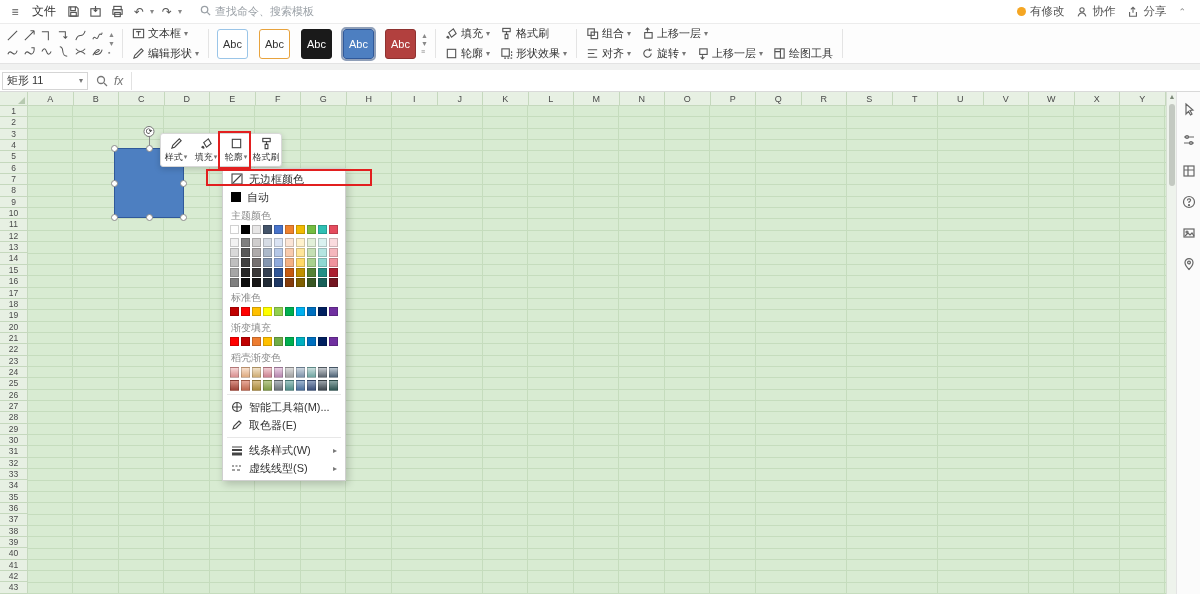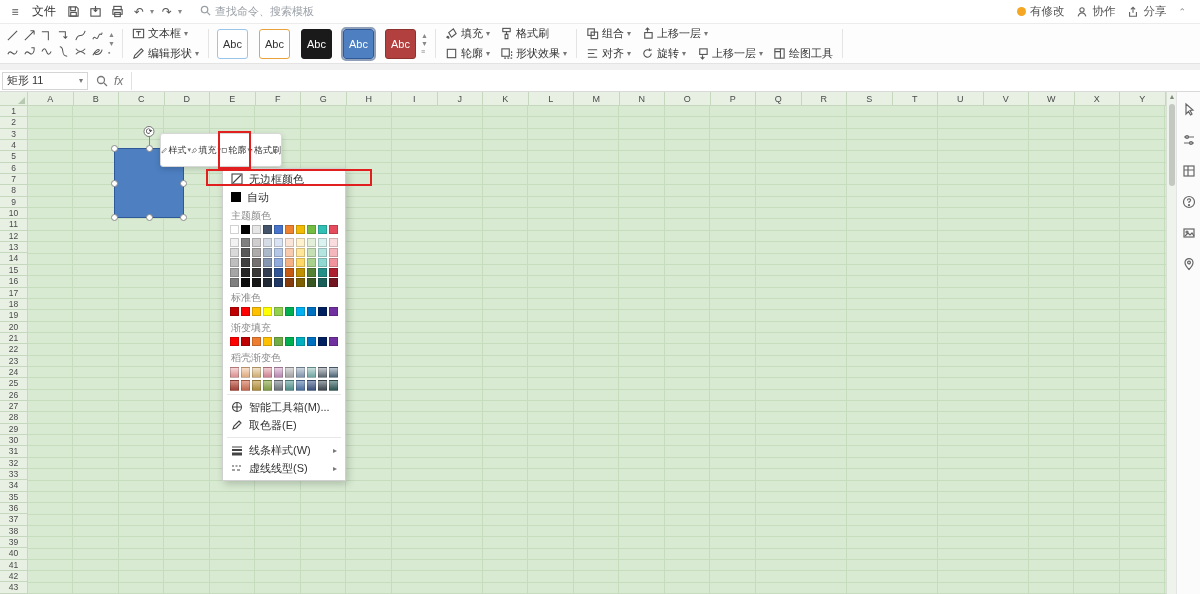--- a/index.html
+++ b/index.html
@@ -71,21 +71,21 @@
       var(--grid-bg);}
 
   
   .shape{position:absolute;left:114px;top:56px;width:70px;height:70px;background:#4d7fc1;border:1.5px solid #30599a;z-index:3;}
   .handle{position:absolute;width:7px;height:7px;border-radius:50%;background:#fff;border:1px solid #8b8b8b;z-index:4;}
   .rot-line{position:absolute;left:50%;top:-13px;width:1px;height:13px;background:#8b8b8b;}
   .rot-handle{position:absolute;left:50%;top:-23px;transform:translateX(-50%);width:11px;height:11px;border-radius:50%;background:#fff;border:1px solid #777;font-size:8px;line-height:10px;text-align:center;color:#333;z-index:4;}
 
   
   .float-tb{position:absolute;left:160px;top:41px;width:122px;height:34px;background:#fff;border:1px solid #d8d8d8;border-radius:3px;box-shadow:0 2px 6px rgba(0,0,0,.18);display:flex;z-index:6;}
-  .ft-btn{width:30px;display:flex;align-items:center;justify-content:center;gap:1px;font-size:9px;color:#333;}
+  .ft-btn{width:30px;display:flex;flex-direction:column;align-items:center;justify-content:center;gap:1px;font-size:9px;color:#333;}
   .ft-btn svg{width:13px;height:13px;stroke:#444;fill:none;stroke-width:1.2;}
   .ft-label{display:flex;align-items:center;gap:1px;white-space:nowrap;}
   .ft-label .caret{font-size:7px;}
 
   
   .red-box{position:absolute;border:2px solid #e21f1f;z-index:9;pointer-events:none;}
   .red-box.btn{left:218px;top:39px;width:33px;height:38px;}
   .red-box.menuitem{left:206px;top:77px;width:166px;height:17px;}
 
   

